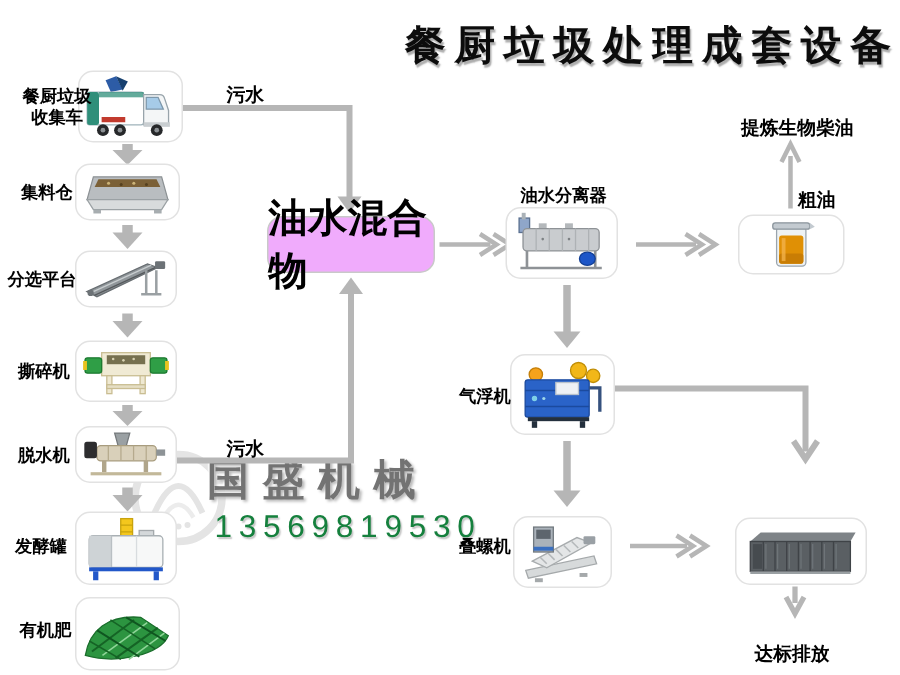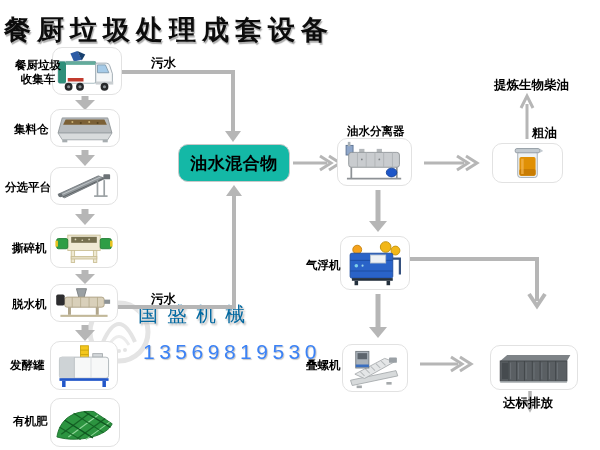--- a/index.html
+++ b/index.html
@@ -2,52 +2,52 @@
 <html><head>
 <meta charset="utf-8">
 <style>
   html,body{margin:0;padding:0;}
   #stage{
     position:relative;width:600px;height:450px;background:#ffffff;overflow:hidden;
     font-family:"Liberation Sans",sans-serif;
   }
   
   .title{
-    position:absolute;left:4px;right:0;top:12px;text-align:left;z-index:3;
+    position:absolute;left:16px;right:0;top:12px;text-align:right;z-index:3;
     font-family:Liberation Serif, serif;font-weight:900;font-size:27px;
     letter-spacing:6px;color:#0c0c0c;text-shadow:1px 2px 1px rgba(70,70,70,.45);
     white-space:nowrap;
   }
   
   .wm{position:absolute;z-index:1;}
   .wm-brand{
-    font-weight:normal;font-size:20px;letter-spacing:9px;color:#0369a1;white-space:nowrap;
+    font-weight:bold;font-size:28px;letter-spacing:9px;color:#737373;white-space:nowrap;
     text-shadow:1.5px 1.5px 2px #b7b7b7,-1px -1px 1px #ffffff;
   }
   .wm-phone{
-    font-size:21px;letter-spacing:4.5px;color:#3b82f6;white-space:nowrap;
+    font-size:21px;letter-spacing:4.5px;color:#15803d;white-space:nowrap;
     text-shadow:1px 1px 1px #c4c4c4;
   }
   
   .card{
     position:absolute;z-index:2;background:#ffffff;border:1px solid #e2e2e2;
     border-radius:10px;box-sizing:border-box;padding:2px;
   }
   .card svg{display:block;width:100%;height:100%;}
   .lbl{
     position:absolute;z-index:3;font-weight:bold;color:#000;font-size:11.5px;
     line-height:1.25;white-space:nowrap;
   }
   .lbl-c{text-align:center;margin-left:12px;}
   .lbl-pre{white-space:pre-line;}
   .lbl-md{font-size:12.5px;}
   .mix-box{
-    position:absolute;z-index:2;background:#14b8a6;border:1.5px solid #c9c9c9;
+    position:absolute;z-index:2;background:#f0abfc;border:1.5px solid #c9c9c9;
     border-radius:10px;display:flex;align-items:center;justify-content:center;
-    font-weight:bold;font-size:17px;color:#000;letter-spacing:0.5px;box-sizing:border-box;
+    font-weight:bold;font-size:26px;color:#000;letter-spacing:0.5px;box-sizing:border-box;
   }
   #connectors{position:absolute;left:0;top:0;z-index:1;}
 </style>
 </head>
 <body>
 
 <div id="stage">
 
   <svg class="wm" style="left:85px;top:298px;" width="68" height="68" viewBox="0 0 68 68">
     <circle cx="34" cy="34" r="29" fill="none" stroke="#e4e4e4" stroke-width="5"></circle>
@@ -362,15 +362,15 @@
           <line x1="44" y1="17" x2="44" y2="36"></line>
         <line x1="53" y1="17" x2="53" y2="36"></line>
           <line x1="62" y1="17" x2="62" y2="36"></line>
         <line x1="71" y1="17" x2="71" y2="36"></line>
       </g>
       <rect x="7" y="17" width="7" height="19" fill="#464b4f"></rect>
       <rect x="5" y="38" width="77" height="2" fill="#9aa0a3"></rect>
     </svg>
   </div>
 
-  <div class="lbl lbl-md" style="left:503px;top:396px;">达标排放</div>
+  <div class="lbl lbl-md" style="left:503px;top:429px;">达标排放</div>
 
 </div>
 
 </body></html>

